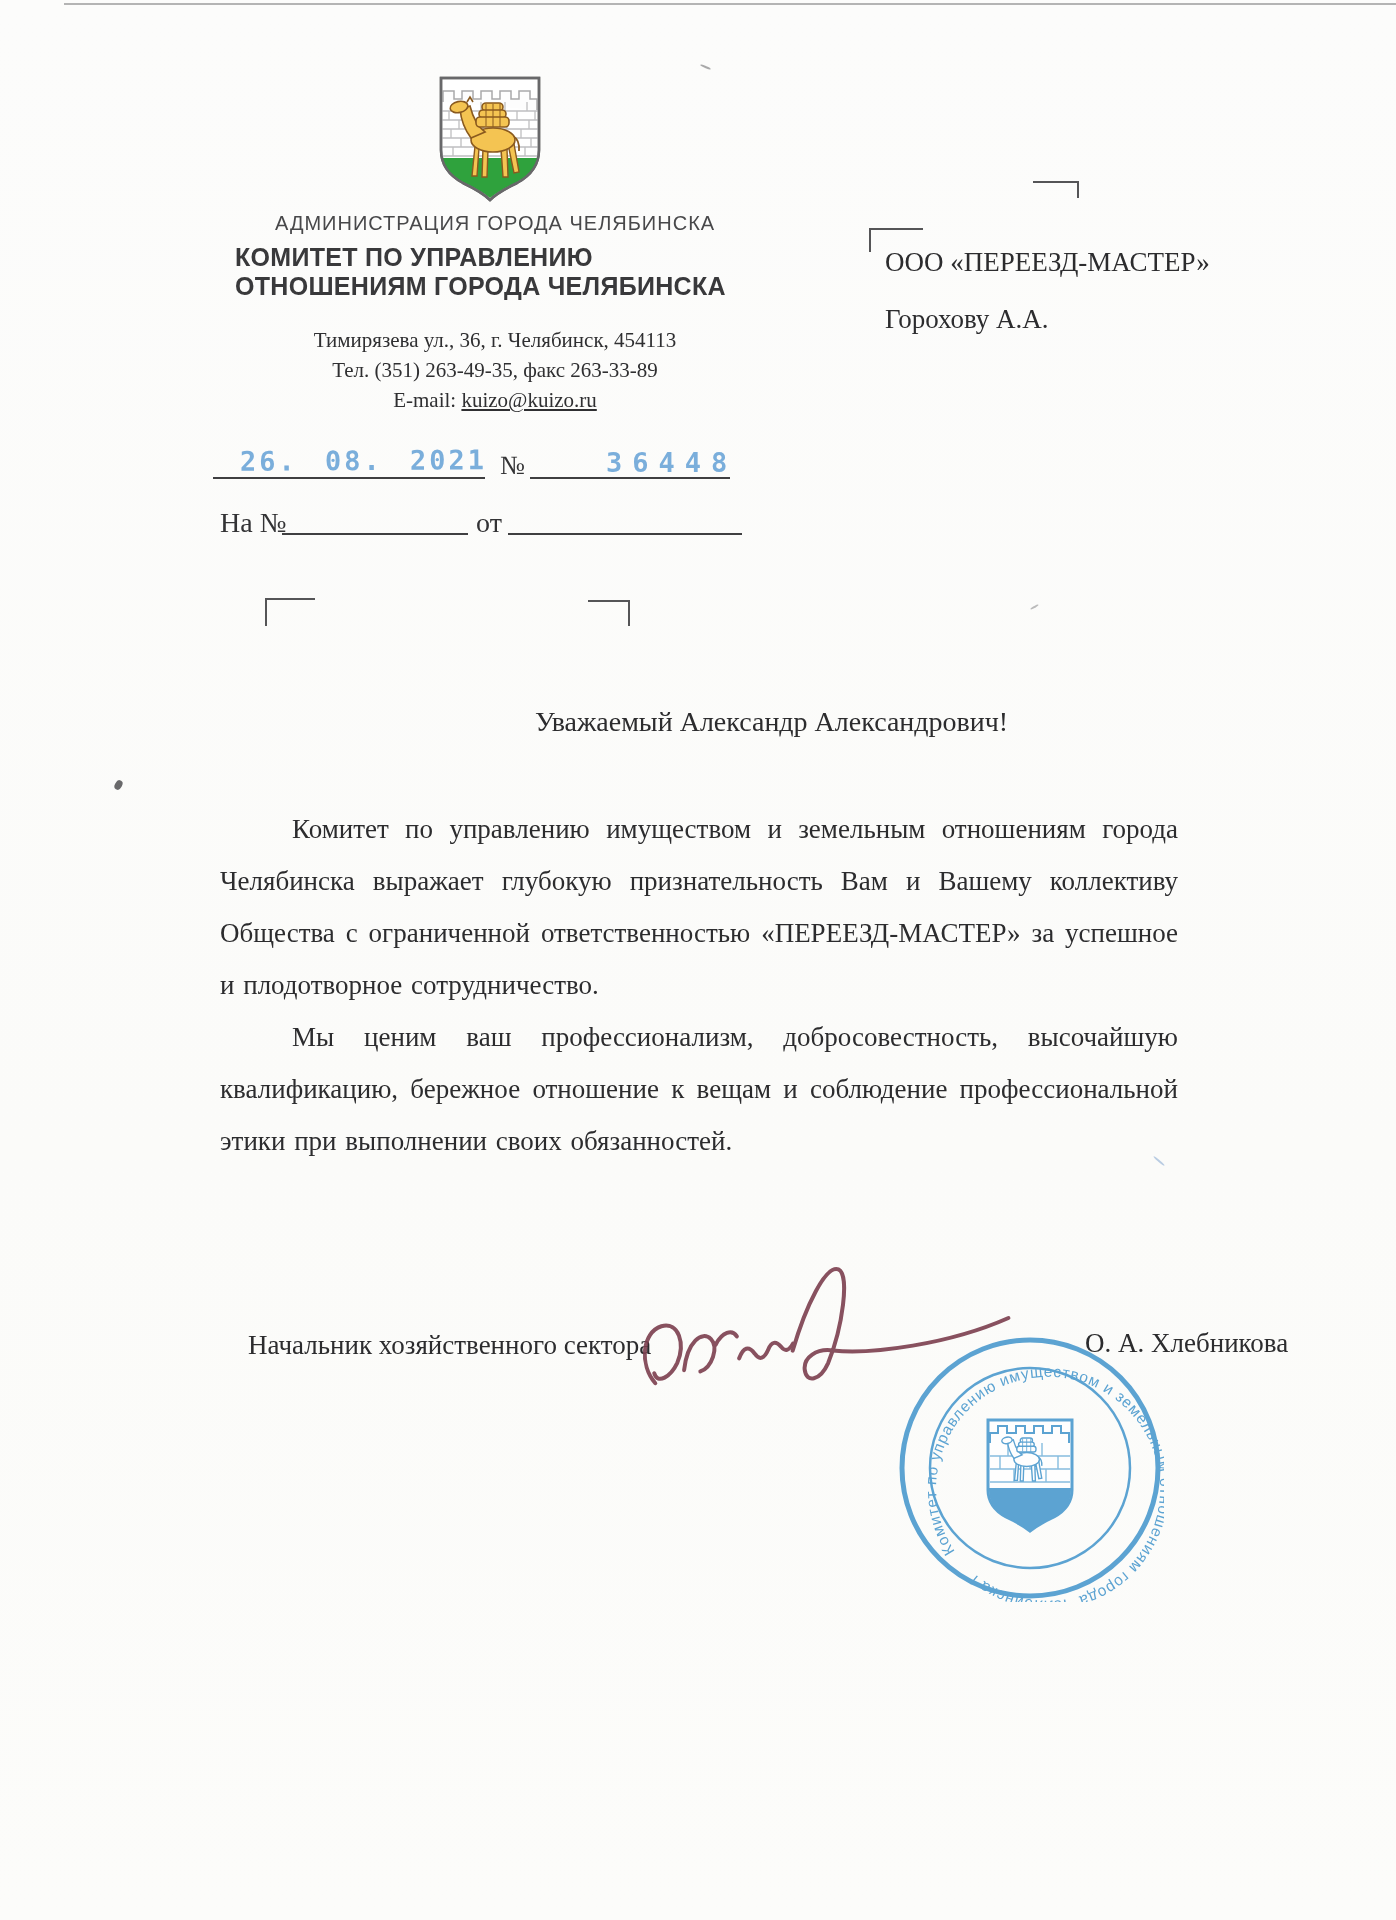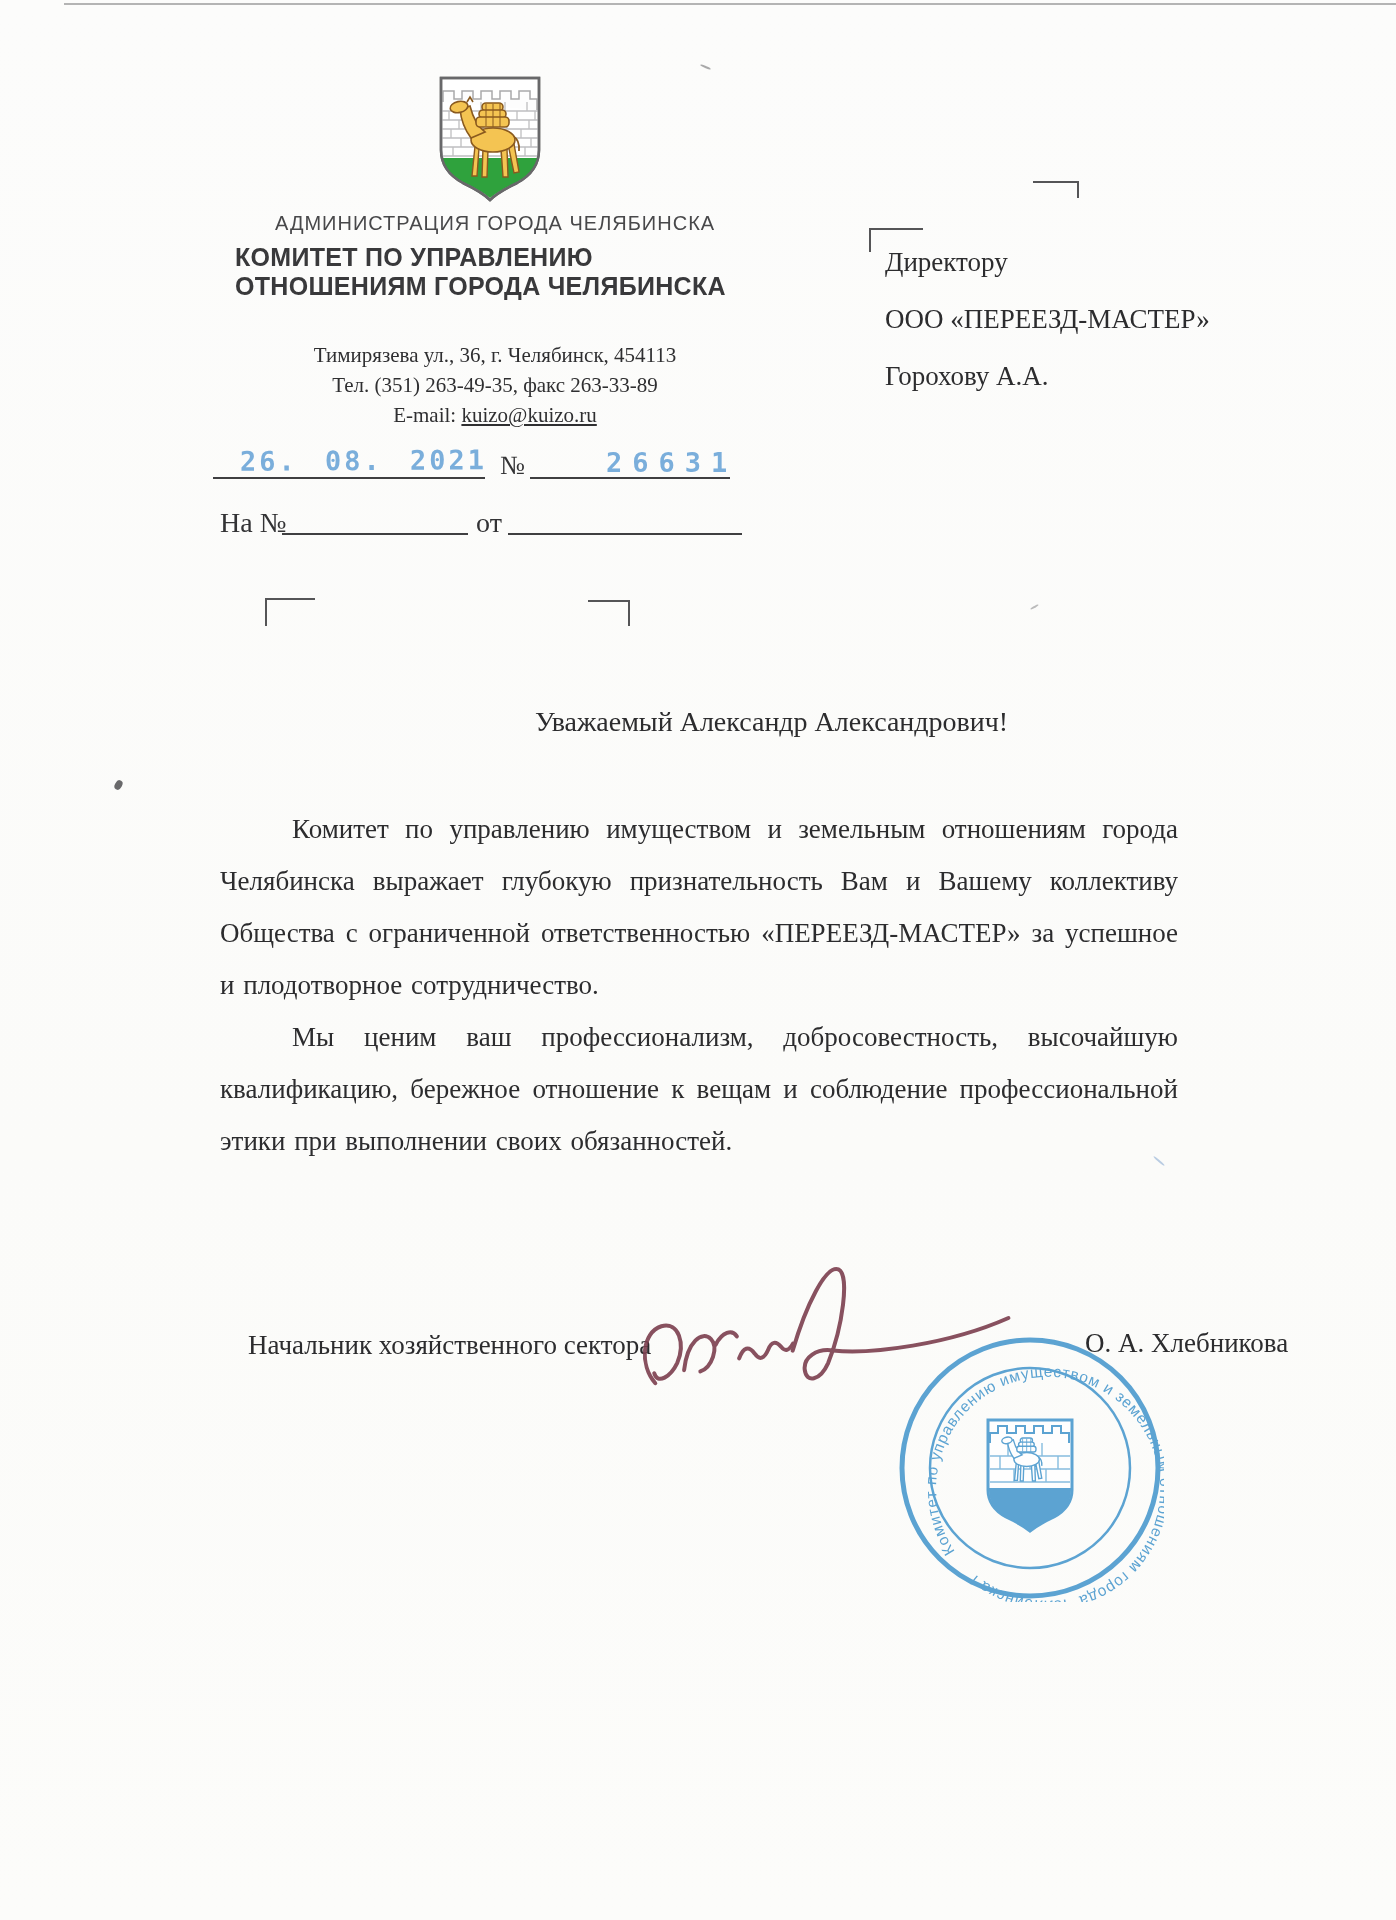--- a/index.html
+++ b/index.html
@@ -18,21 +18,21 @@
   .admin-line{
     left:235px;top:212px;width:520px;text-align:center;
     font-family:"Liberation Sans",sans-serif;font-size:20px;letter-spacing:1px;color:#48484a;
   }
   .committee{
     left:235px;top:243px;width:520px;
     font-family:"Liberation Sans",sans-serif;font-weight:bold;font-size:25px;
     line-height:29px;letter-spacing:.3px;color:#39393b;
   }
   .contact{
-    left:235px;top:340px;width:520px;text-align:center;
+    left:235px;top:325px;width:520px;text-align:center;
     font-size:21px;line-height:30px;color:#2f2f31;
   }
   .contact a{color:#2f2f31;text-decoration:underline;}
   
   .u-line{border-bottom:2px solid #3f3f41;height:0;}
   .stamp-blue{
     font-family:"DejaVu Sans Mono",monospace;color:#74aada;
     font-size:27px;font-weight:bold;opacity:.95;white-space:nowrap;
   }
   .date-stamp{left:240px;top:445px;letter-spacing:3px;word-spacing:8px;transform:rotate(-.4deg);}
@@ -111,34 +111,33 @@
   <div class="abs contact">
     <div>Тимирязева ул., 36, г. Челябинск, 454113</div>
     <div>Тел. (351) 263-49-35, факс 263-33-89</div>
     <div><span>E-mail: </span><a href="#">kuizo@kuizo.ru</a></div>
   </div>
 
   <div class="abs u-line" style="left:213px;top:477px;width:272px;"></div>
   <div class="abs stamp-blue date-stamp">26. 08. 2021</div>
   <div class="abs num-label">№</div>
   <div class="abs u-line" style="left:530px;top:477px;width:200px;"></div>
-  <div class="abs stamp-blue number-stamp">26631</div>
+  <div class="abs stamp-blue number-stamp">36448</div>
 
   <div class="abs reply" style="left:220px;top:507px;">На №</div>
   <div class="abs u-line" style="left:282px;top:533px;width:186px;"></div>
   <div class="abs reply" style="left:476px;top:507px;">от</div>
   <div class="abs u-line" style="left:508px;top:533px;width:234px;"></div>
 
   <div class="abs corner" style="left:869px;top:228px;width:52px;height:22px;border-top-width:2px;border-left-width:2px;"></div>
   <div class="abs corner" style="left:1033px;top:181px;width:44px;height:15px;border-top-width:2px;border-right-width:2px;"></div>
   <div class="abs corner" style="left:265px;top:598px;width:48px;height:26px;border-top-width:2px;border-left-width:2px;"></div>
   <div class="abs corner" style="left:588px;top:600px;width:40px;height:24px;border-top-width:2px;border-right-width:2px;"></div>
 
   <div class="abs recipient">
-    <div>Директору</div>
     <div>ООО «ПЕРЕЕЗД-МАСТЕР»</div>
     <div>Горохову А.А.</div>
   </div>
 
   <div class="abs salutation">Уважаемый Александр Александрович!</div>
   <div class="abs body-text">
     <p>Комитет по управлению имуществом и земельным отношениям города Челябинска выражает глубокую признательность Вам и Вашему коллективу Общества с ограниченной ответственностью «ПЕРЕЕЗД-МАСТЕР» за успешное и плодотворное сотрудничество.</p>
     <p>Мы ценим ваш профессионализм, добросовестность, высочайшую квалификацию, бережное отношение к вещам и соблюдение профессиональной этики при выполнении своих обязанностей.</p>
   </div>
 

